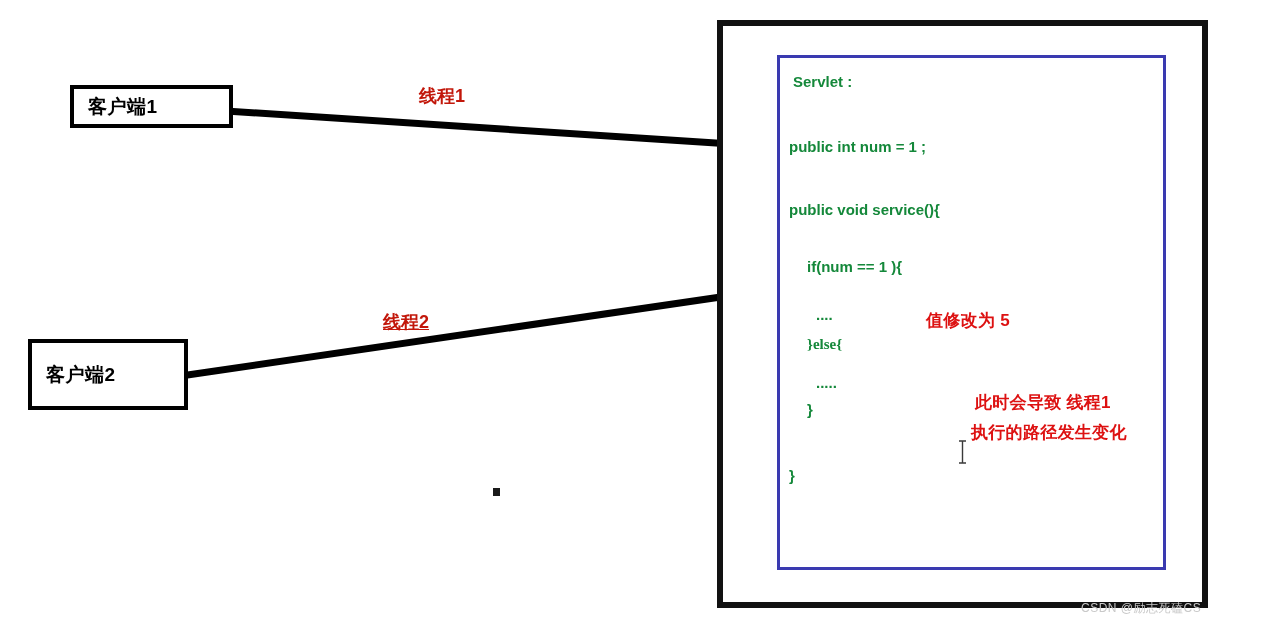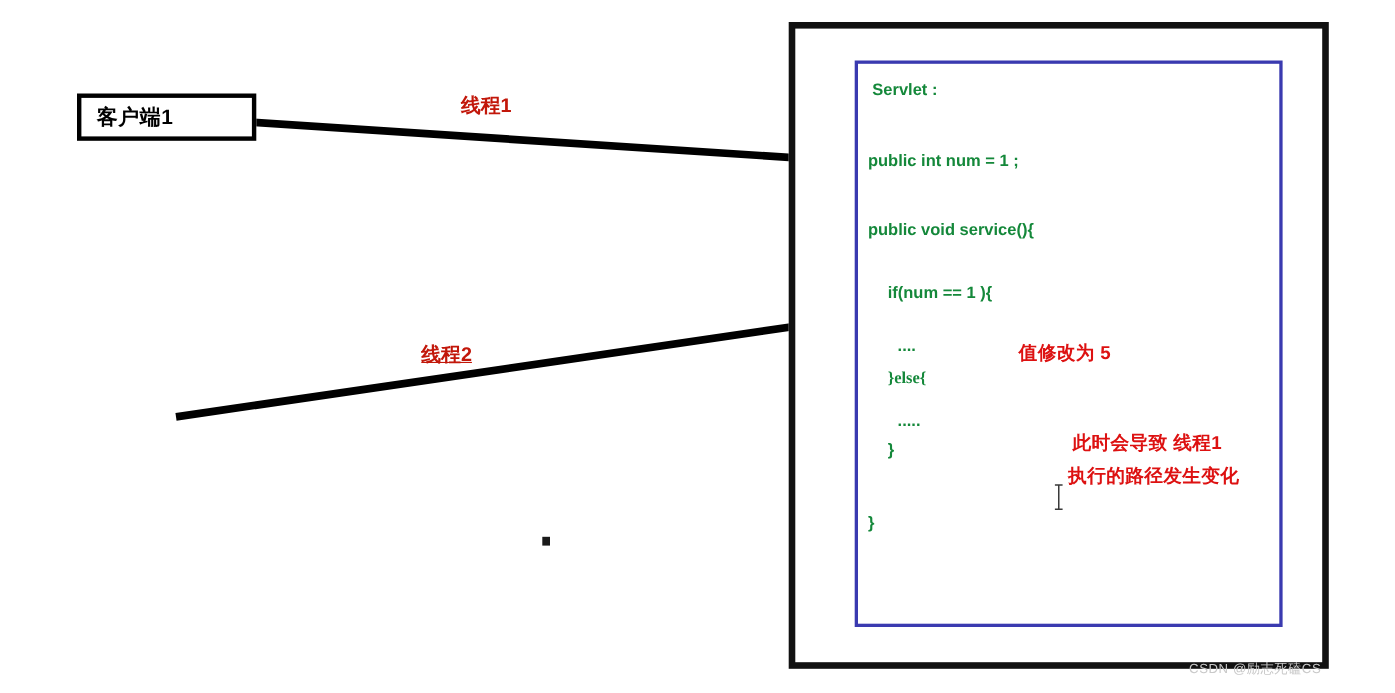--- a/index.html
+++ b/index.html
@@ -135,20 +135,23 @@
     <g>
       <path d="M 160 379 L 755 292" stroke="#000000" stroke-width="7" fill="none" stroke-linecap="butt"></path>
       <path d="M 772 291 L 733 276 L 742 291 L 733 308 Z" fill="#000000"></path>
     </g>
   </svg>
 
   <div class="box client-box" id="client-box-1">
     <span class="client-label">客户端1</span>
   </div>
 
+  <div class="box client-box" id="client-box-2">
+    <span class="client-label">客户端2</span>
+  </div>
 
   <span class="thread-label" id="thread-label-1">线程1</span>
   <span class="thread-label" id="thread-label-2">线程2</span>
 
   <div class="box" id="server-box"></div>
 
   <div class="box" id="code-box"></div>
 
   <span class="code-line" style="left:793px; top:73px;">Servlet :</span>
   <span class="code-line" style="left:789px; top:138px;">public int num = 1 ;</span>

